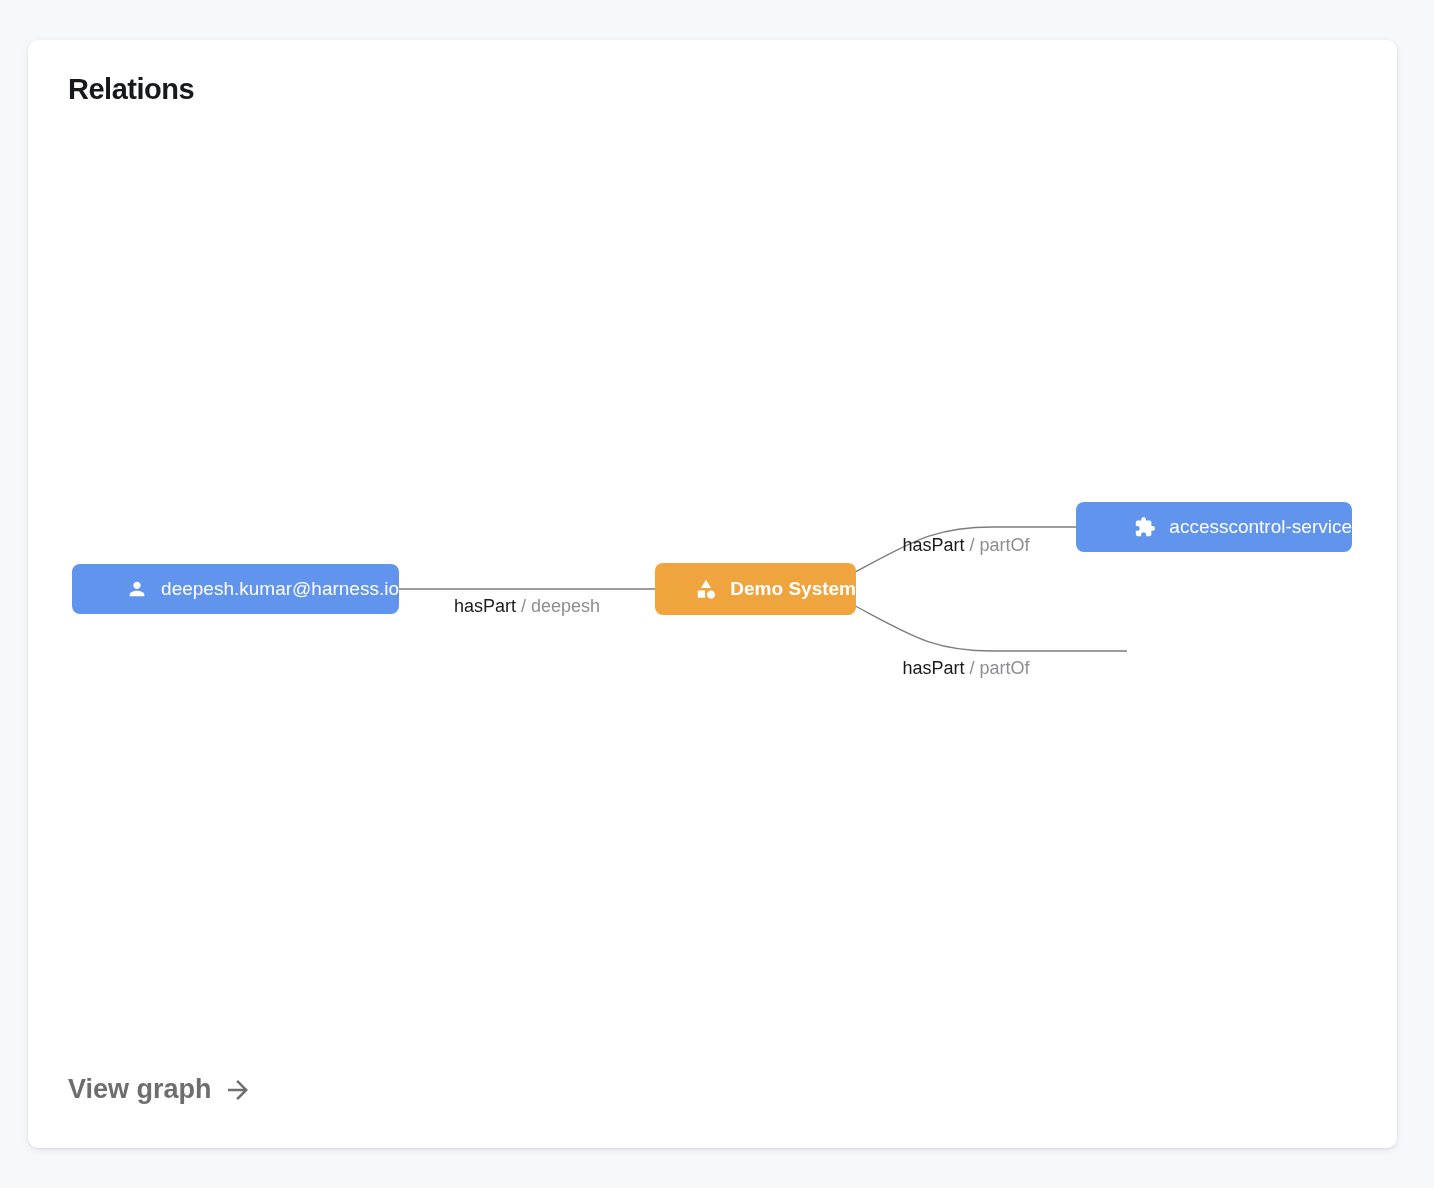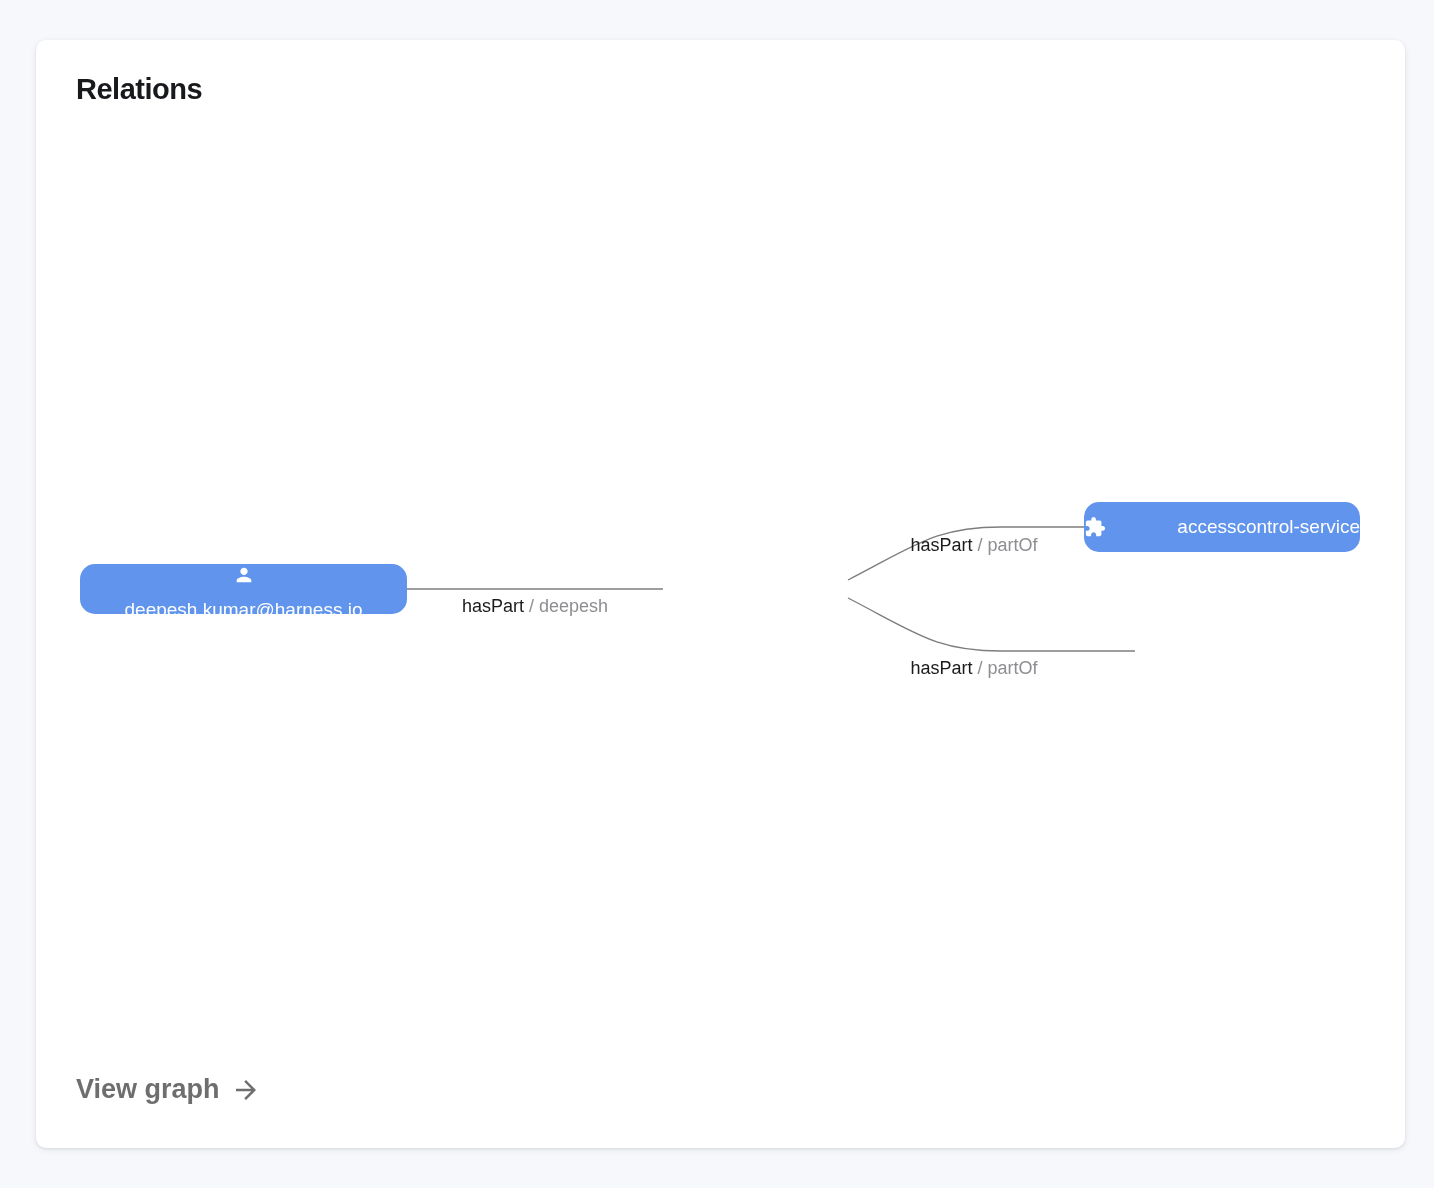--- a/index.html
+++ b/index.html
@@ -7,21 +7,21 @@
   .page {
     position: relative;
     width: 1434px;
     height: 1188px;
     background: #f6f8fb;
     font-family: "Liberation Sans", sans-serif;
     overflow: hidden;
   }
   .card {
     position: absolute;
-    left: 36px; top: 40px;
+    left: 28px; top: 40px;
     width: 1369px; height: 1108px;
     background: #ffffff;
     border-radius: 10px;
     box-shadow: 0 1px 3px rgba(16,24,40,0.10), 0 2px 8px rgba(16,24,40,0.06);
   }
   .card-title {
     position: absolute;
     left: 40px; top: 33px;
     font-size: 29px;
     font-weight: 700;
@@ -36,32 +36,32 @@
     transform: translate(-50%, -50%);
     font-size: 18px;
     white-space: nowrap;
   }
   .edge-label .primary { color: #1b1b1d; font-weight: 500; }
   .edge-label .secondary { color: #8e8e92; font-weight: 400; }
   .graph-node {
     position: absolute;
     display: flex;
     align-items: center;
-    justify-content: space-between;
+    justify-content: flex-end;
     gap: 13px;
     height: 50px;
-    border-radius: 15px;
+    border-radius: 8px;
     color: #ffffff;
     font-size: 19px;
     cursor: pointer;
     white-space: nowrap;
   }
   .graph-node .node-icon { display: inline-flex; flex: 0 0 auto; }
   .graph-node .node-icon svg { width: 22px; height: 22px; fill: #ffffff; }
-  .node-user       { left: 44px;   top: 524px; width: 327px; flex-direction: column; }
+  .node-user       { left: 44px;   top: 524px; width: 327px; }
   .node-system     { left: 627px;  top: 523px; width: 201px; height: 52px; font-weight: 700; }
   .node-service    { left: 1048px; top: 462px; width: 276px; }
   .node-component  { left: 1099px; top: 586px; width: 177px; }
   .footer-link {
     position: absolute;
     left: 40px; top: 1034px;
     display: inline-flex;
     align-items: center;
     gap: 11px;
     font-size: 27px;
@@ -99,20 +99,28 @@
 
       <div class="graph-node node-user" style="background: rgb(97, 148, 236); color: rgb(255, 255, 255);">
         <span class="node-icon">
           <svg viewBox="0 0 24 24">
               <path d="M12 12c2.21 0 4-1.79 4-4s-1.79-4-4-4-4 1.79-4 4 1.79 4 4 4zm0 2c-2.67 0-8 1.34-8 4v2h16v-2c0-2.66-5.33-4-8-4z"></path>
             </svg>
         </span>
         <span>deepesh.kumar@harness.io</span>
       </div>
 
+      <div class="graph-node node-system" style="background: rgb(240, 164, 62); color: rgb(255, 255, 255);">
+        <span class="node-icon">
+          <svg viewBox="0 0 24 24">
+              <path d="M12 2l-5.5 9h11L12 2zm5.5 11.5c-2.49 0-4.5 2.01-4.5 4.5s2.01 4.5 4.5 4.5 4.5-2.01 4.5-4.5-2.01-4.5-4.5-4.5zM3 21.5h8v-8H3v8z"></path>
+            </svg>
+        </span>
+        <span>Demo System</span>
+      </div>
 
       <div class="graph-node node-service" style="background: rgb(97, 148, 236); color: rgb(255, 255, 255);">
         <span class="node-icon">
           <svg viewBox="0 0 24 24">
               <path d="M20.5 11H19V7c0-1.1-.9-2-2-2h-4V3.5C13 2.12 11.88 1 10.5 1S8 2.12 8 3.5V5H4c-1.1 0-1.99.9-1.99 2v3.8H3.5c1.49 0 2.7 1.21 2.7 2.7s-1.21 2.7-2.7 2.7H2V20c0 1.1.9 2 2 2h3.8v-1.5c0-1.49 1.21-2.7 2.7-2.7 1.49 0 2.7 1.21 2.7 2.7V22H17c1.1 0 2-.9 2-2v-4h1.5c1.38 0 2.5-1.12 2.5-2.5S21.88 11 20.5 11z"></path>
             </svg>
         </span>
         <span>accesscontrol-service</span>
       </div>
 

